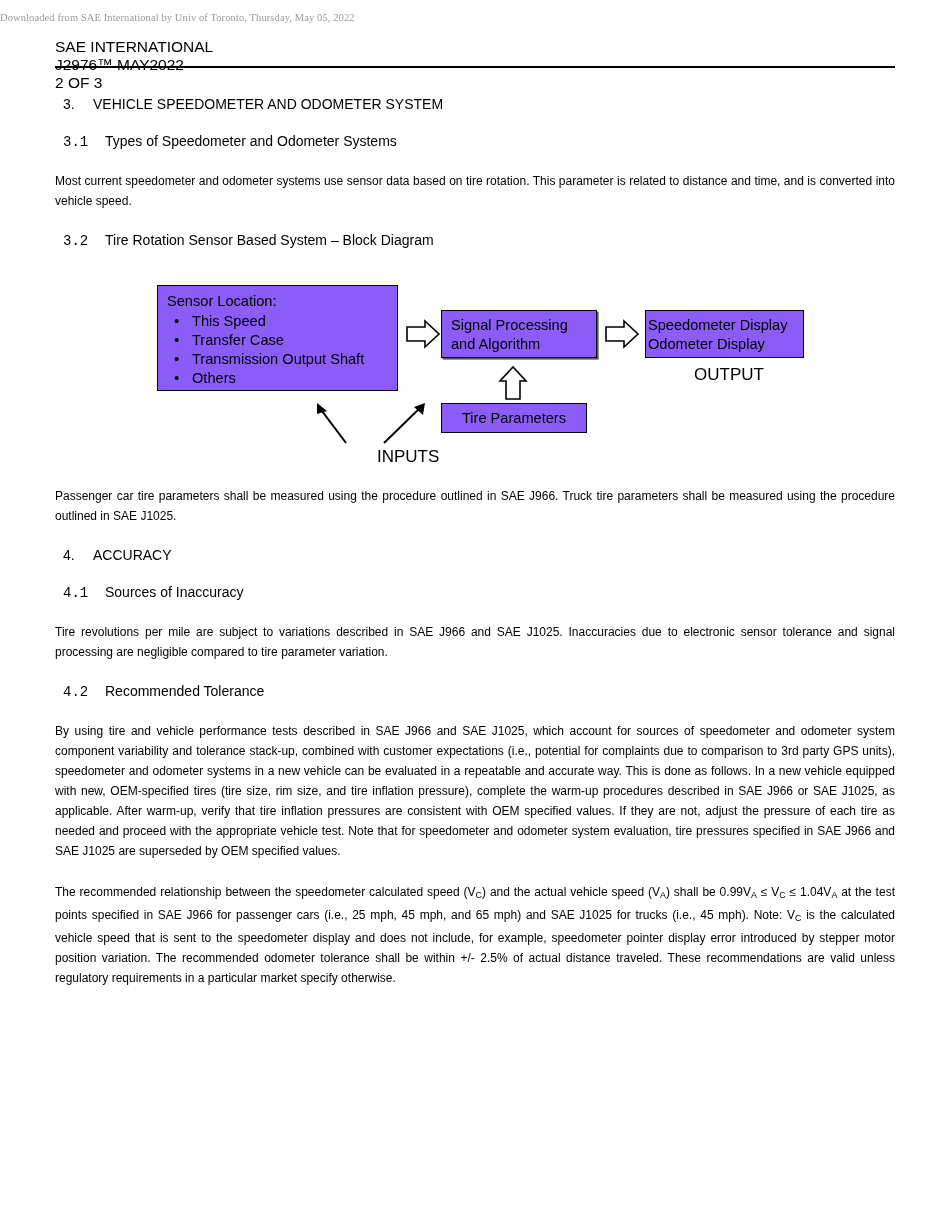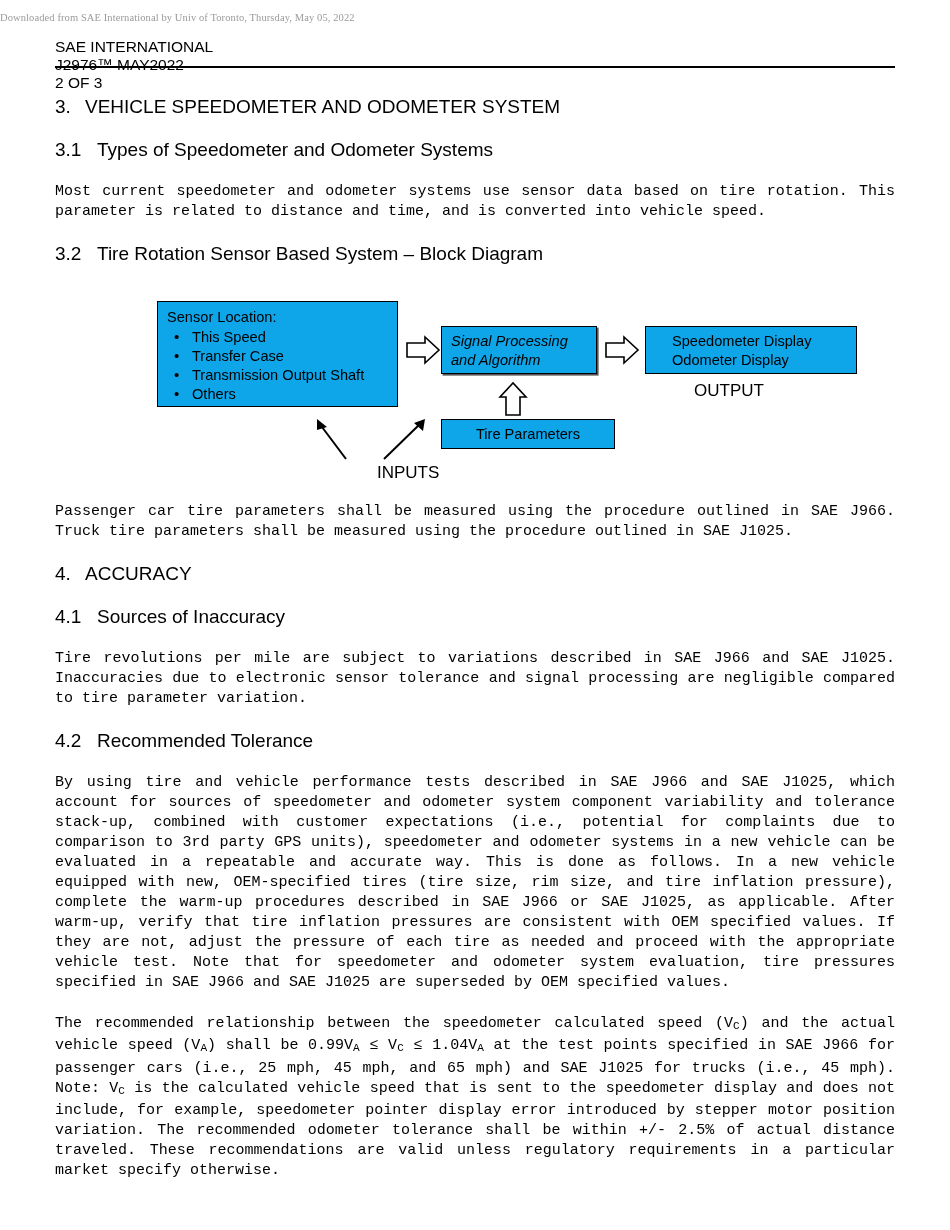--- a/index.html
+++ b/index.html
@@ -55,55 +55,54 @@
   }
 
   
   .content {
     position: absolute;
     top: 96px;
     left: 55px;
     width: 840px;
   }
   .sec-head {
-    font-size: 19px;
-    margin: 0 0 0 0;
+    font-size: 14px;
+    margin: 0 0 0 8px;
     white-space: nowrap;
   }
   .sec-head .num { display: inline-block; width: 30px; }
-  .sec-head .num-wide { display: inline-block; width: 42px; }
+  .sec-head .num-wide { display: inline-block; width: 42px; font-family: Liberation Mono, monospace; }
   p.body {
-    font-size: 15px;
+    font-size: 12px;
     line-height: 20px;
     margin: 0;
     text-align: justify;
     text-justify: inter-word;
-    font-family: Liberation Mono, monospace;
   }
   .gap-sm { height: 16px; }
   .gap-md { height: 21px; }
   .gap-lg { height: 26px; }
   sub { font-size: 0.74em; vertical-align: -0.22em; }
 
   
   .diagram {
     position: relative;
     width: 840px;
     height: 195px;
     margin: 0;
   }
   .dbox {
     position: absolute;
     box-sizing: border-box;
     border: 1.6px solid #000000;
-    background: #0ea5e9;
+    background: #8b5cf6;
     font-size: 14.6px;
     line-height: 19px;
   }
-  .dbox.shadowed { border: 1.6px solid #000000; box-shadow: 1.6px 1.6px 0 0 #555; font-style: italic; }
+  .dbox.shadowed { border: 1.6px solid #000000; box-shadow: 1.6px 1.6px 0 0 #555; }
   #box-sensor {
     left: 102px; top: 10px; width: 241px; height: 106px;
     padding: 6px 0 0 9px;
   }
   #box-sensor .blist {
     margin: 1px 0 0 0;
     padding: 0;
     list-style: none;
   }
   #box-sensor .blist li {
@@ -116,25 +115,25 @@
     position: absolute;
     left: 7px;
     top: -1px;
     font-size: 15px;
   }
   #box-signal {
     left: 386px; top: 35px; width: 156px; height: 48px;
     padding: 5px 0 0 9px;
   }
   #box-display {
-    left: 590px; top: 35px; width: 212px; height: 48px;
-    padding: 5px 0 0 26px;
+    left: 590px; top: 35px; width: 159px; height: 48px;
+    padding: 5px 0 0 2px;
   }
   #box-tire {
-    left: 386px; top: 128px; width: 174px; height: 30px;
+    left: 386px; top: 128px; width: 146px; height: 30px;
     padding: 0 0 0 0;
     display: flex; align-items: center; justify-content: center;
   }
   .dlabel {
     position: absolute;
     font-size: 17px;
     white-space: nowrap;
   }
   #label-output { left: 639px; top: 90px; }
   #label-inputs { left: 290px; top: 172px; margin-left: 32px; }

